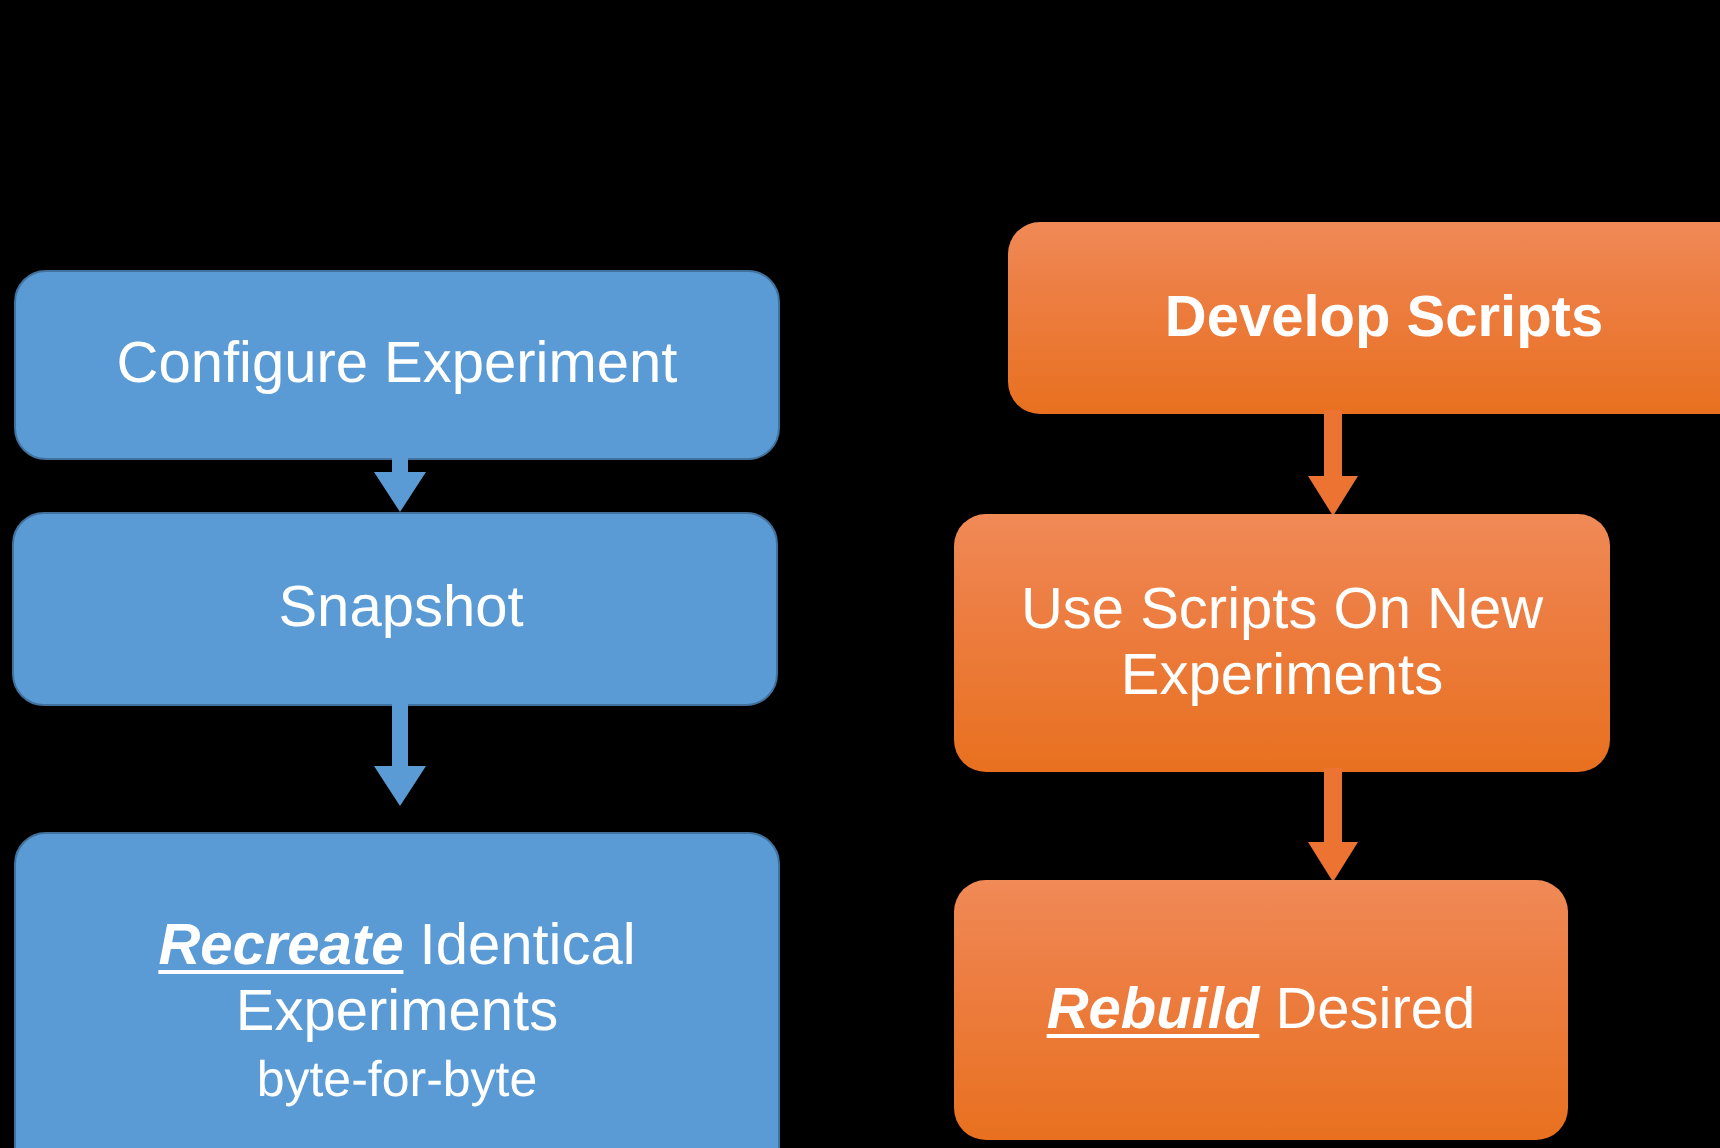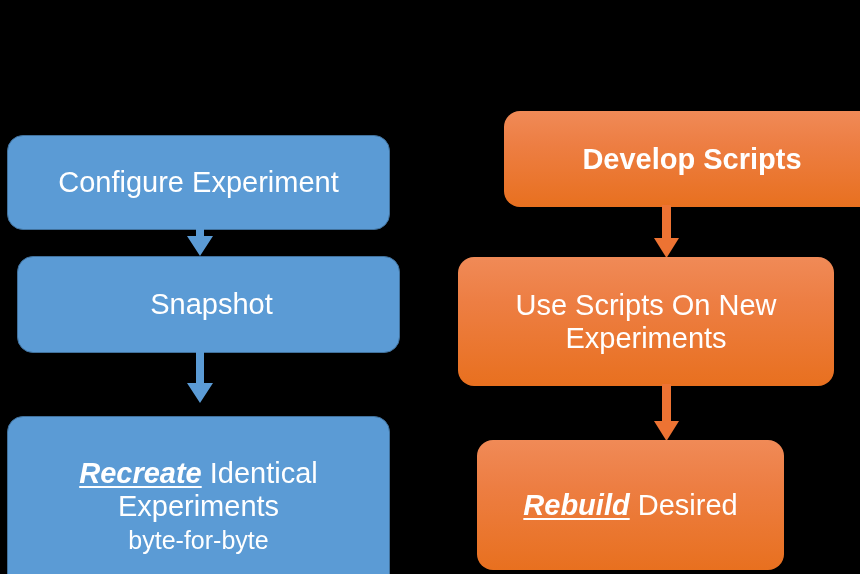--- a/index.html
+++ b/index.html
@@ -57,25 +57,25 @@
   .emph {
     font-style: italic;
     font-weight: bold;
     text-decoration: underline;
     text-underline-offset: 3px;
   }
   .sub { font-size: 25px; line-height: 1.3; margin-top: 2px; }
 
   
   #node-configure-experiment { left: 7px;   top: 113px; width: 383px; height: 95px; margin-top: 22px; }
-  #node-snapshot-nodes       { left: 17px;   top: 256px; width: 383px; height: 97px; padding-left: 16px; }
+  #node-snapshot-nodes       { left: 6px;   top: 256px; width: 383px; height: 97px; padding-left: 16px; }
   #node-recreate-identical   { left: 7px;   top: 403px; width: 383px; height: 182px; margin-top: 13px; }
 
   #node-develop-scripts      { left: 504px; top: 111px; width: 376px; height: 96px; font-weight: bold; }
-  #node-use-scripts-new-exp  { left: 458px; top: 257px; width: 376px; height: 129px; }
+  #node-use-scripts-new-exp  { left: 477px; top: 257px; width: 328px; height: 129px; }
   #node-rebuild-desired      { left: 477px; top: 440px; width: 307px; height: 130px; }
 
   
   .arrow {
     position: absolute;
     display: block;
   }
   .arrow svg { display: block; }
 
   #arrow-configure-to-snapshot { left: 186px; top: 206px; }

